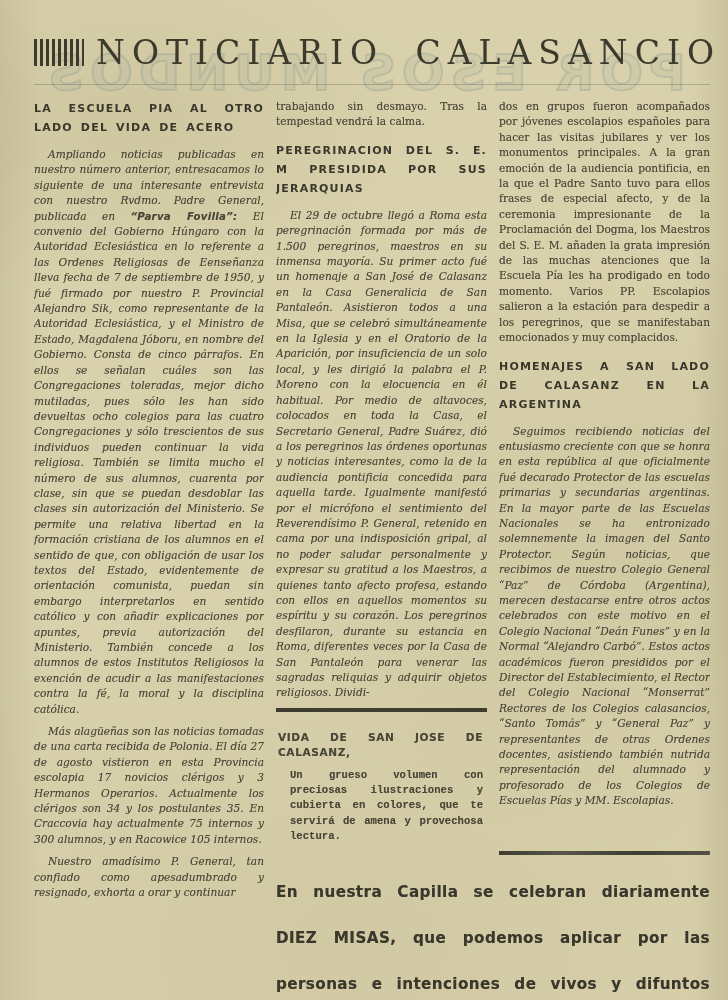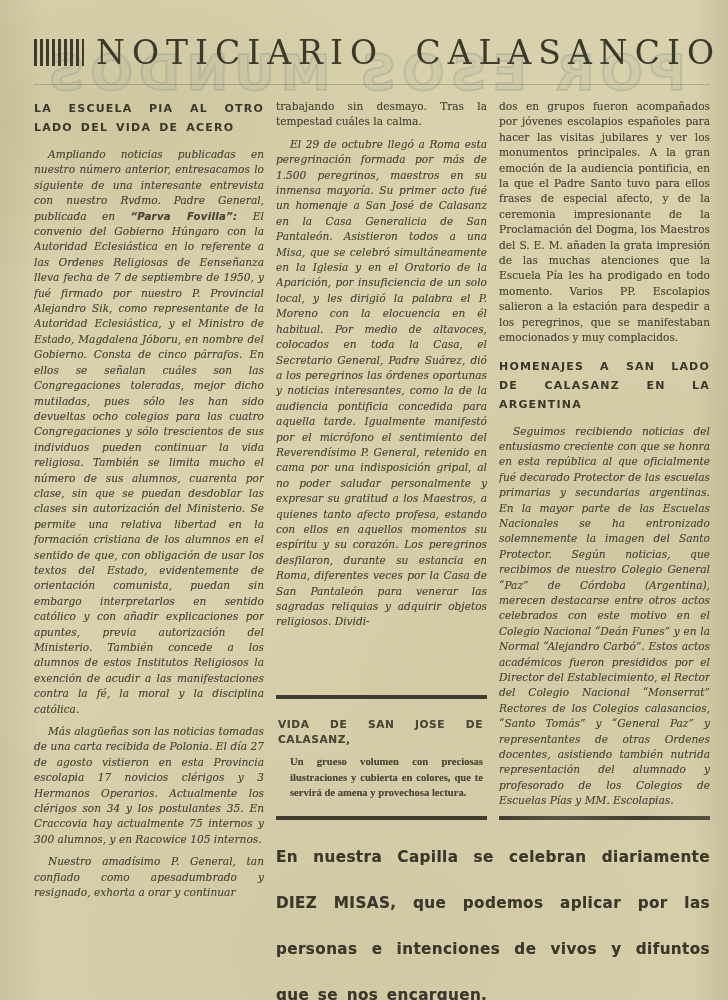--- a/index.html
+++ b/index.html
@@ -75,21 +75,21 @@
   }
   .ad-title{
     font-family:"DejaVu Sans", sans-serif;font-weight:700;font-size:11.3px;
     letter-spacing:0.6px;color:#35332a;margin:0 0 2px 0;line-height:15px;
   }
   .ad-byline{
     font-family:"DejaVu Sans", sans-serif;font-weight:700;font-size:10.8px;
     color:#35332a;margin:0 0 7px 0;padding-left:16px;line-height:14px;
   }
   .ad-body{
-    font-family:Liberation Serif, serif;font-weight:700;font-size:10.6px;
+    font-family:Liberation Mono, monospace;font-weight:700;font-size:10.6px;
     color:#3a382e;margin:0 0 8px 0;padding-left:12px;line-height:15px;text-align:justify;
   }
   
   .col3-rule{
     margin-top:auto;height:4px;
     background:linear-gradient(90deg,#3f3c31,#59554a 30%,#3f3c31 65%,#565246);
   }
   
   .announcement{
     margin-top:14px;
@@ -119,21 +119,22 @@
         <h2>LA ESCUELA PIA AL OTRO LADO DEL VIDA DE ACERO</h2>
         <p class="indent"><span>Ampliando noticias publicadas en nuestro número anterior, entresacamos lo siguiente de una interesante entrevista con nuestro Rvdmo. Padre General, publicada en </span><span class="bold-inline">“Parva Fovilla”:</span><span> El convenio del Gobierno Húngaro con la Autoridad Eclesiástica en lo referente a las Ordenes Religiosas de Eenseñanza lleva fecha de 7 de septiembre de 1950, y fué firmado por nuestro P. Provincial Alejandro Sik, como representante de la Autoridad Eclesiástica, y el Ministro de Estado, Magdalena Jóboru, en nombre del Gobierno. Consta de cinco párrafos. En ellos se señalan cuáles son las Congregaciones toleradas, mejor dicho mutiladas, pues sólo les han sido devueltas ocho colegios para las cuatro Congregaciones y sólo trescientos de sus individuos pueden continuar la vida religiosa. También se limita mucho el número de sus alumnos, cuarenta por clase, sin que se puedan desdoblar las clases sin autorización del Ministerio. Se permite una relativa libertad en la formación cristiana de los alumnos en el sentido de que, con obligación de usar los textos del Estado, evidentemente de orientación comunista, puedan sin embargo interpretarlos en sentido católico y con añadir explicaciones por apuntes, previa autorización del Ministerio. También concede a los alumnos de estos Institutos Religiosos la exención de acudir a las manifestaciones contra la fé, la moral y la disciplina católica.</span></p>
         <p class="indent">Más alagüeñas son las noticias tomadas de una carta recibida de Polonia. El día 27 de agosto vistieron en esta Provincia escolapia 17 novicios clérigos y 3 Hermanos Operarios. Actualmente los clérigos son 34 y los postulantes 35. En Craccovia hay actualmente 75 internos y 300 alumnos, y en Racowice 105 internos.</p>
         <p class="indent">Nuestro amadísimo P. General, tan confiado como apesadumbrado y resignado, exhorta a orar y continuar</p>
       </div>
 
       <div class="right">
         <div class="cols23">
 
           <div class="col col2">
-            <p>trabajando sin desmayo. Tras la tempestad cuáles la calma.</p>
+            <p>trabajando sin desmayo. Tras la tempestad vendrá la calma.</p>
+            <h2>PEREGRINACION DEL S. E. M PRESIDIDA POR SUS JERARQUIAS</h2>
             <p class="indent">El 29 de octubre llegó a Roma esta peregrinación formada por más de 1.500 peregrinos, maestros en su inmensa mayoría. Su primer acto fué un homenaje a San José de Calasanz en la Casa Generalicia de San Pantaleón. Asistieron todos a una Misa, que se celebró simultáneamente en la Iglesia y en el Oratorio de la Aparición, por insuficiencia de un solo local, y les dirigió la palabra el P. Moreno con la elocuencia en él habitual. Por medio de altavoces, colocados en toda la Casa, el Secretario General, Padre Suárez, dió a los peregrinos las órdenes oportunas y noticias interesantes, como la de la audiencia pontificia concedida para aquella tarde. Igualmente manifestó por el micrófono el sentimiento del Reverendísimo P. General, retenido en cama por una indisposición gripal, al no poder saludar personalmente y expresar su gratitud a los Maestros, a quienes tanto afecto profesa, estando con ellos en aquellos momentos su espíritu y su corazón. Los peregrinos desfilaron, durante su estancia en Roma, diferentes veces por la Casa de San Pantaleón para venerar las sagradas reliquias y adquirir objetos religiosos. Dividi-</p>
             <div class="ad-box">
               <p class="ad-title">VIDA DE SAN JOSE DE CALASANZ,</p>
               <p class="ad-body">Un grueso volumen con preciosas ilustraciones y cubierta en colores, que te servirá de amena y provechosa lectura.</p>
 
             </div>
           </div>
 
           <div class="col col3">
             <p>dos en grupos fueron acompañados por jóvenes escolapios españoles para hacer las visitas jubilares y ver los monumentos principales. A la gran emoción de la audiencia pontificia, en la que el Padre Santo tuvo para ellos frases de especial afecto, y de la ceremonia impresionante de la Proclamación del Dogma, los Maestros del S. E. M. añaden la grata impresión de las muchas atenciones que la Escuela Pía les ha prodigado en todo momento. Varios PP. Escolapios salieron a la estación para despedir a los peregrinos, que se manifestaban emocionados y muy complacidos.</p>

